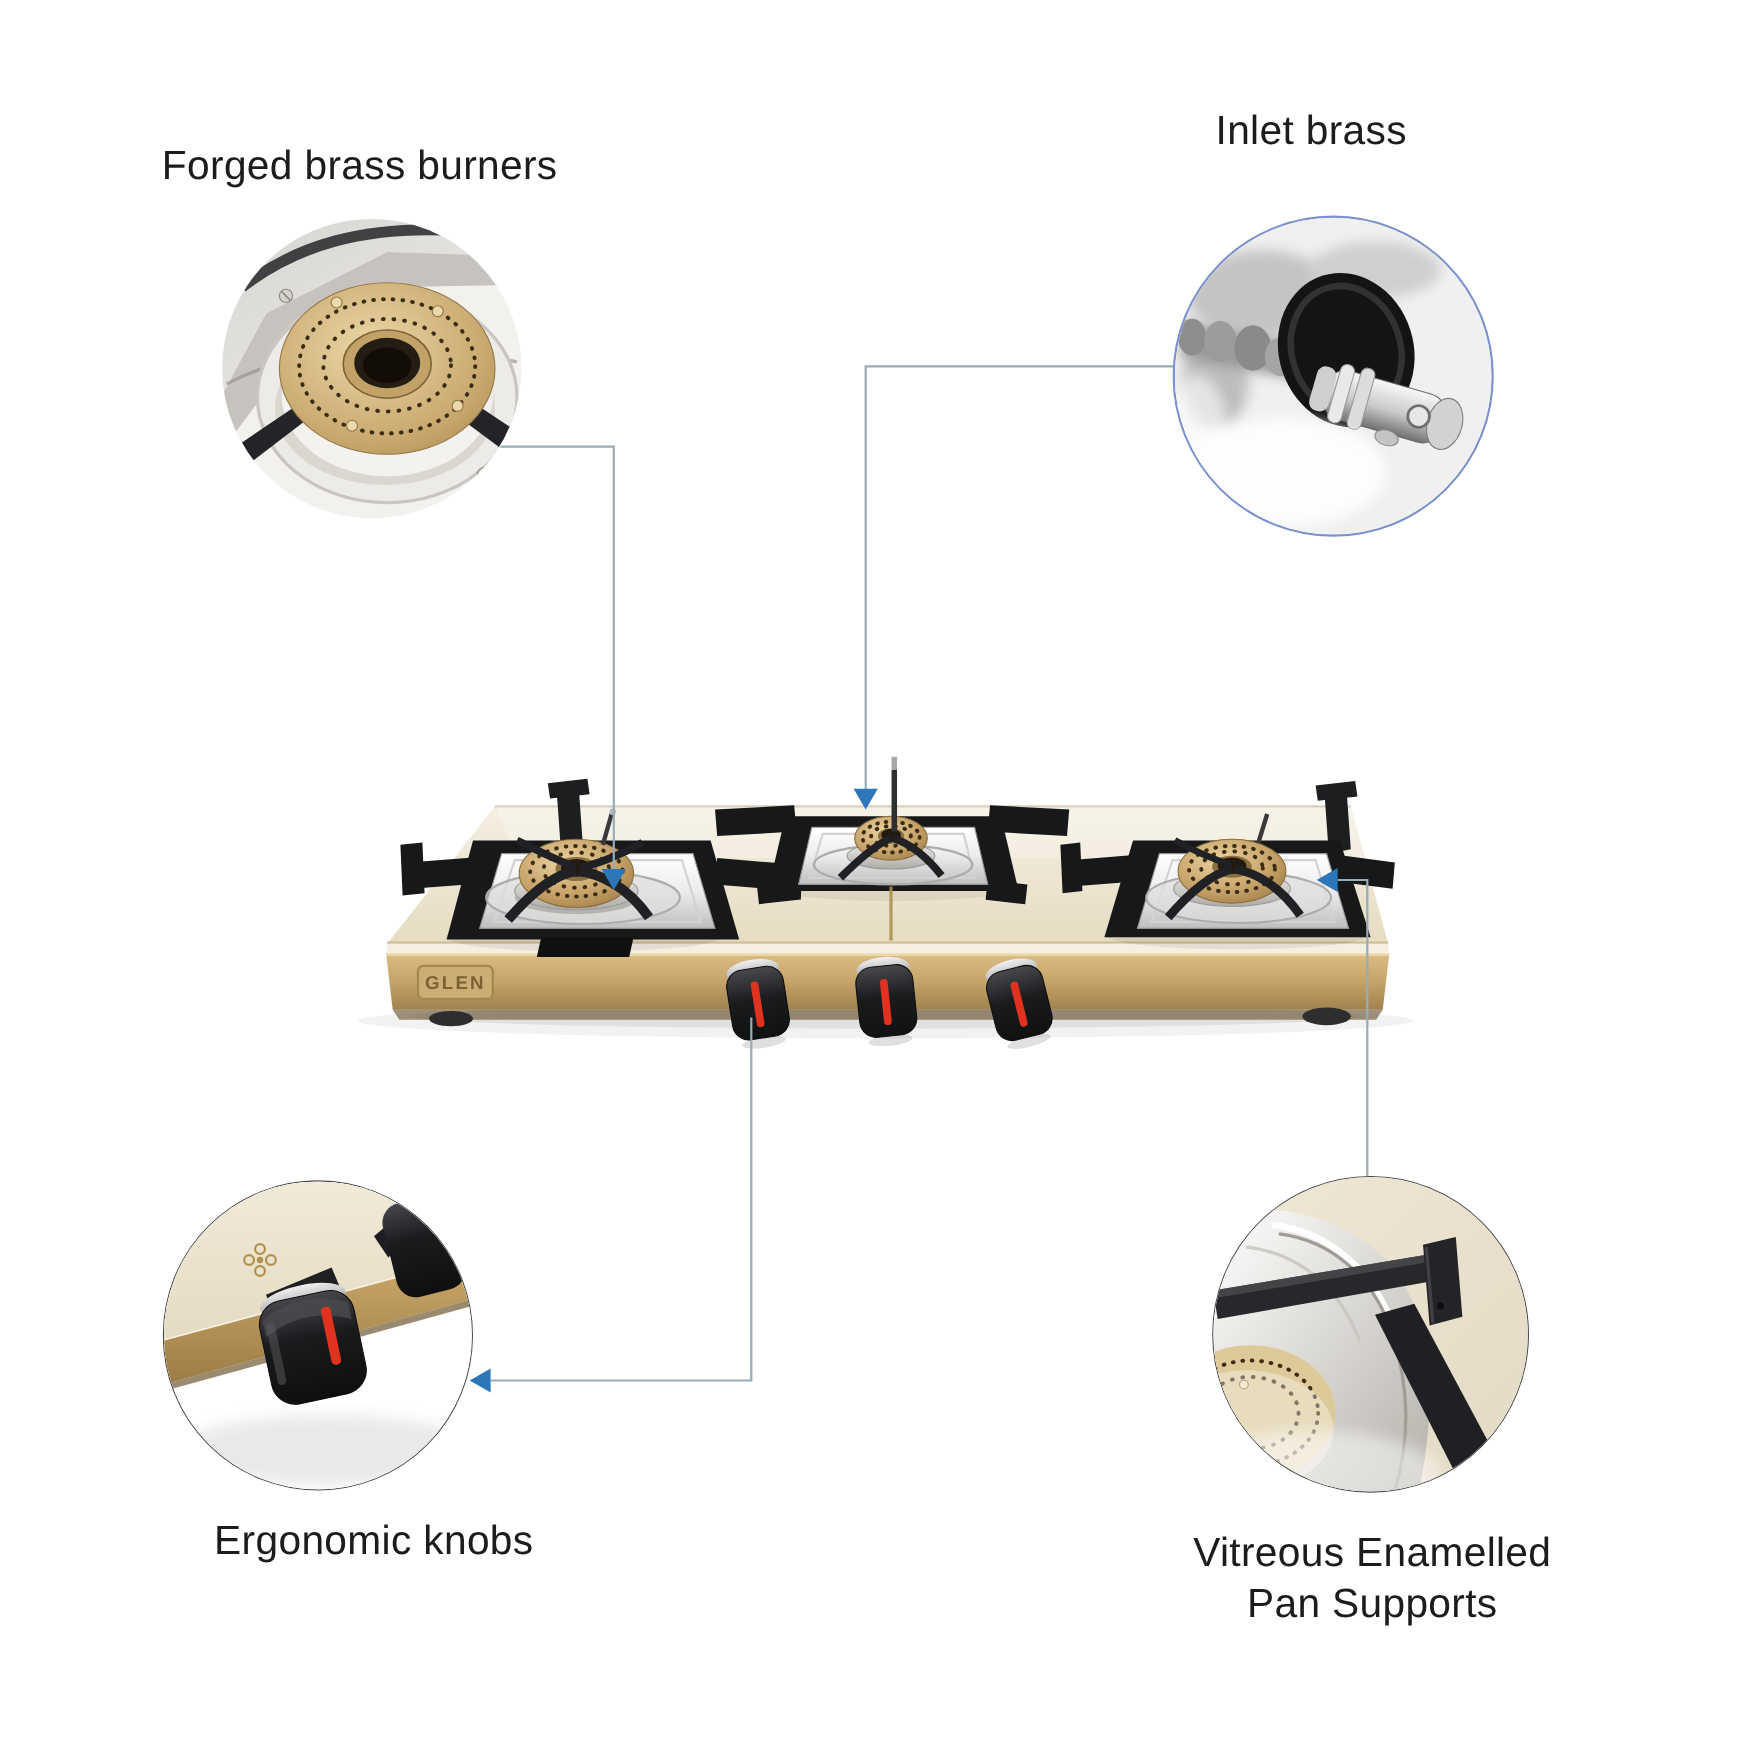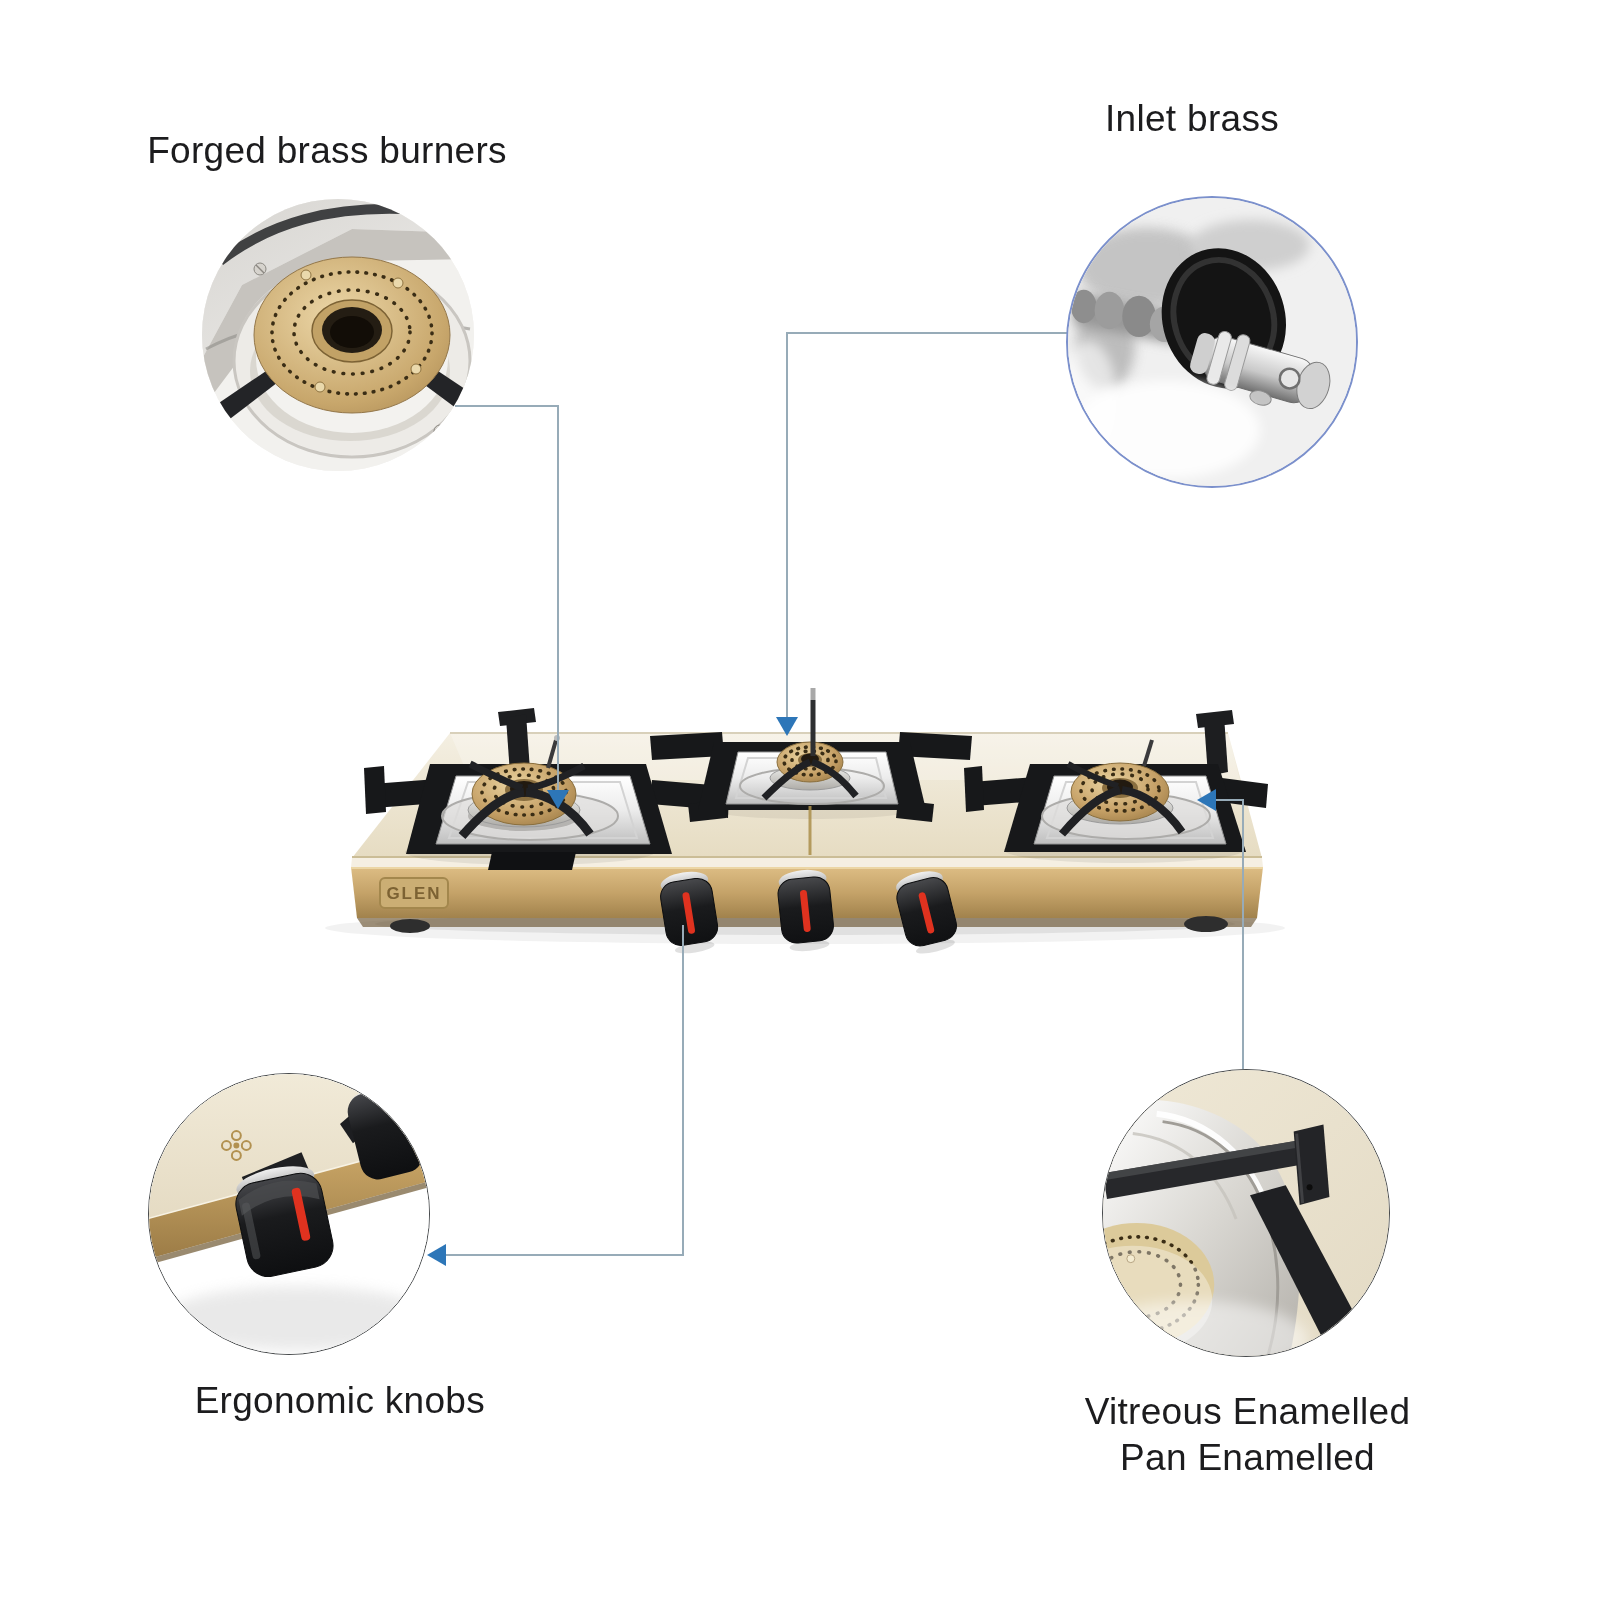--- a/index.html
+++ b/index.html
@@ -211,21 +211,21 @@
   <div class="callout-label" style="left:942px;top:96px;width:500px;">
     <span>Inlet brass</span>
   </div>
 
   <div class="callout-label" style="left:85px;top:1378px;width:400px;text-align:right;">
     <span>Ergonomic knobs</span>
   </div>
 
   <div class="callout-label" style="left:995px;top:1360px;width:505px;margin-top:29px;">
     <span>Vitreous Enamelled</span>
-    <span>Pan Enamelled</span>
+    <span>Pan Supports</span>
   </div>
 
   <div id="circle-brass" class="photo-circle" style="left:202px;top:199px;width:272px;height:272px;">
     <svg viewBox="0 0 272 272">
       <defs>
         <radialGradient id="brassBig" cx="0.42" cy="0.38" r="0.85">
           <stop offset="0" stop-color="#ecd7a8"></stop>
             <stop offset="0.65" stop-color="#c8a76c"></stop>
             <stop offset="1" stop-color="#a5834e"></stop>
         </radialGradient>

